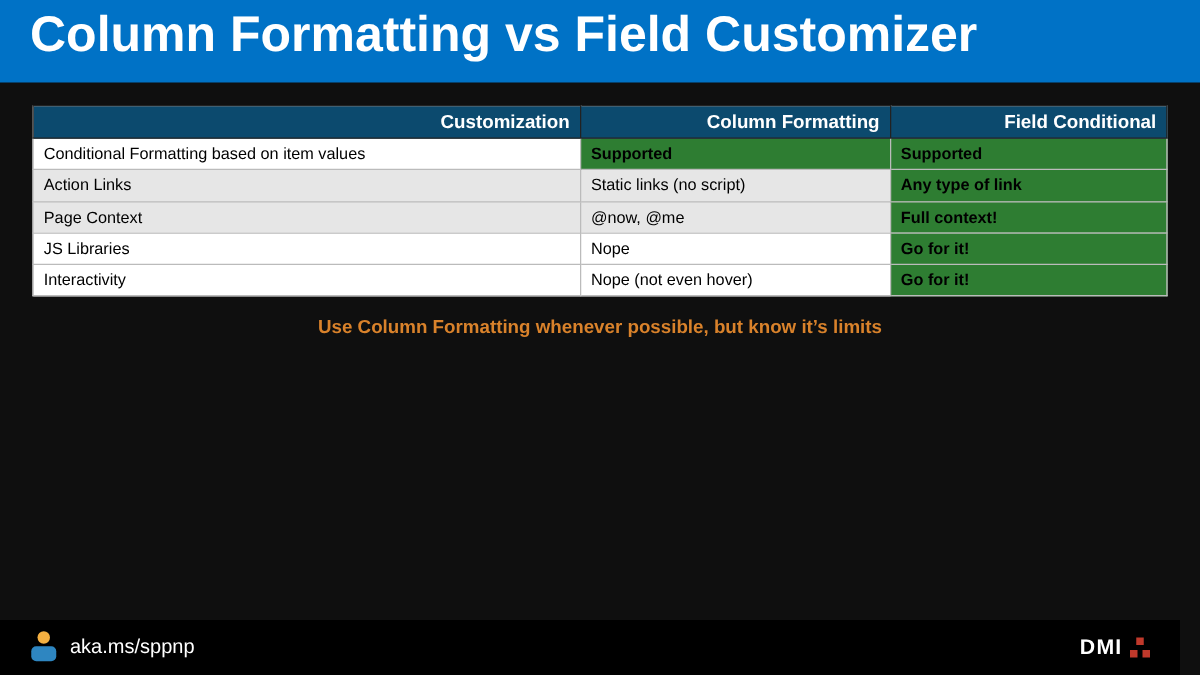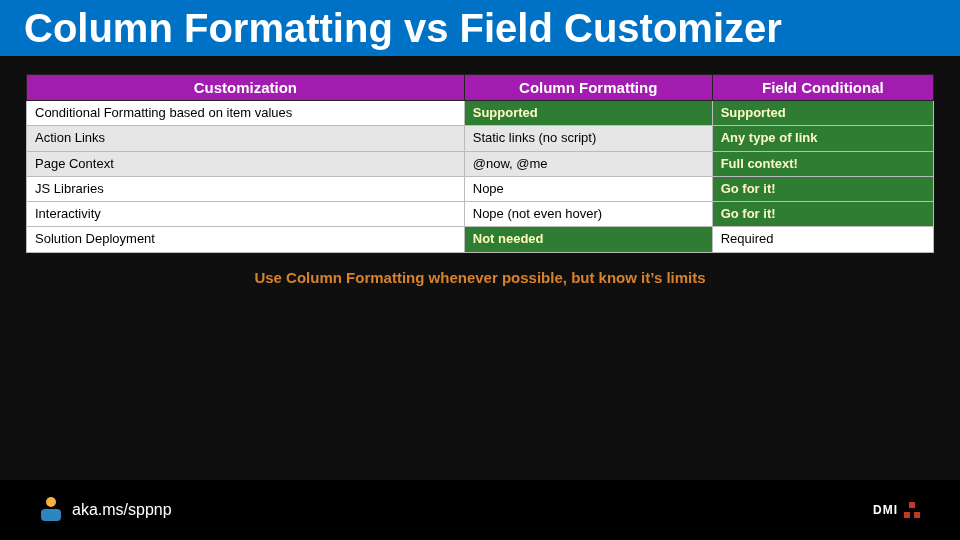--- a/index.html
+++ b/index.html
@@ -7,90 +7,90 @@
     width: 960px; height: 540px;
     background: #0f0f0f;
     font-family: "Segoe UI", Arial, sans-serif;
     color: #fff;
     overflow: hidden;
     position: relative;
   }
   .header {
     background: #0072c6;
     padding: 4px 24px 10px 24px;
-    height: 56px;
+    height: 66px;
   }
   .title {
     font-size: 40px;
     font-weight: 600;
     line-height: 1.2;
   }
   .content {
     padding: 18px 26px 0 26px;
   }
   table {
     width: 100%;
     border-collapse: collapse;
     background: #fff;
     color: #000;
     border: 1px solid #000;
   }
   th {
-    background: #a21caf; color: #fff;
-    text-align: center;
+    background: #0c4a6e; color: #fff;
+    text-align: right;
     font-weight: 700;
     font-size: 15px;
     padding: 4px 8px;
     border: 1px solid #222;
   }
   td {
     font-size: 13px;
     padding: 4px 8px;
     border: 1px solid #bbb;
     vertical-align: top;
     line-height: 1.25;
   }
   tr.odd td { background: #fff; }
   tr.even td { background: #e6e6e6; margin-left: 47px; }
-  td.win { background: #2e7d32 !important; color: #fef9c3; font-weight: 700; }
+  td.win { background: #2e7d32 !important; color: #000000; font-weight: 700; }
   .callout {
     text-align: center;
     color: #d9822b;
     font-size: 15px;
     font-weight: 700;
     margin-top: 16px;
   }
   .footer {
     position: absolute;
-    left: 0; right: 0; bottom: 0;
-    height: 60px;
+    left: 0; right: 16px; bottom: 0;
+    height: 44px;
     background: #000;
     display: flex;
     align-items: center;
     justify-content: space-between;
-    padding: 0 40px;
+    padding: 0 24px;
   }
   .footer-left {
     display: flex; align-items: center; gap: 10px;
     font-size: 16px; color: #fff;
   }
   .pnp-icon {
     width: 22px; height: 22px; position: relative;
   }
   .pnp-icon .head {
     width: 10px; height: 10px; background: #f5b041;
     border-radius: 50%; position: absolute; top: -2px; left: 6px;
   }
   .pnp-icon .body {
     width: 20px; height: 12px; background: #2e86c1;
     border-radius: 4px; position: absolute; bottom: 0; left: 1px;
   }
   .footer-right {
     display: flex; align-items: center; gap: 6px;
-    font-weight: 700; font-size: 12px; letter-spacing: 1px;
+    font-weight: 700; font-size: 17px; letter-spacing: 1px;
   }
   .dmi-shape { position: relative; width: 16px; height: 16px; }
   .dmi-shape span {
     position: absolute; width: 6px; height: 6px; background: #c0392b;
   }
   .dmi-shape .s1 { top: 0; left: 5px; }
   .dmi-shape .s2 { bottom: 0; left: 0; }
   .dmi-shape .s3 { bottom: 0; right: 0; }
 </style>
 </head>
@@ -128,25 +128,20 @@
         <tr class="odd">
           <td>JS Libraries</td>
           <td>Nope</td>
           <td class="win">Go for it!</td>
         </tr>
         <tr class="odd">
           <td>Interactivity</td>
           <td>Nope (not even hover)</td>
           <td class="win">Go for it!</td>
         </tr>
-        <tr class="odd">
-          <td>Solution Deployment</td>
-          <td class="win">Not needed</td>
-          <td>Required</td>
-        </tr>
       </tbody>
   </table>
 
   <div class="callout">Use Column Formatting whenever possible, but know it’s limits</div>
 </div>
 
 <div class="footer">
   <div class="footer-left">
     <span class="pnp-icon">
       <span class="head"></span>

